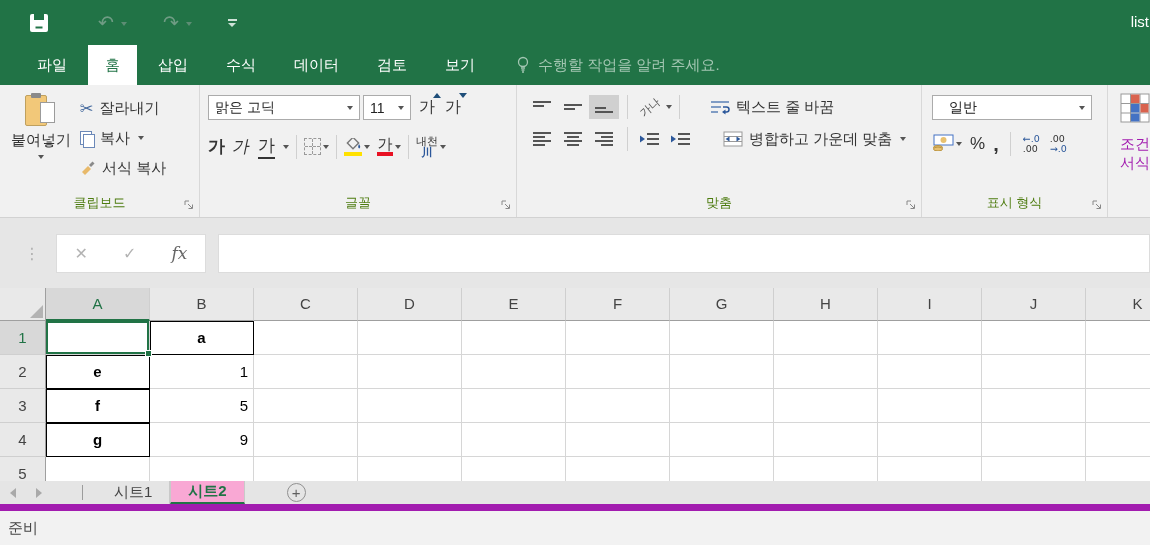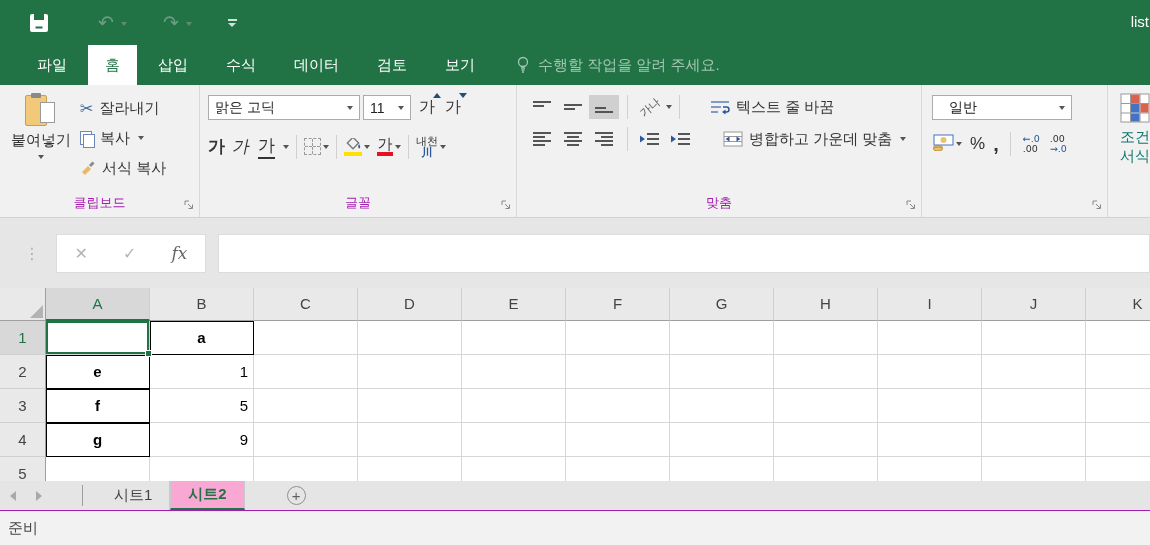--- a/index.html
+++ b/index.html
@@ -22,21 +22,21 @@
 
   
   .tabsrow { height:40px; background:#217346; display:flex; align-items:stretch; padding-left:20px; color:#fff; font-size:15px; }
   .rtab { display:flex; align-items:center; padding:0 17px; margin-right:4px; white-space:nowrap; }
   .rtab.active { background:#fff; color:#217346; }
   .tellme { display:flex; align-items:center; gap:8px; color:#a3c6b2; margin-left:20px; white-space:nowrap; }
 
   
   .ribbon { height:133px; background:#f1f1f1; border-bottom:1px solid #d2d2d2; display:flex; }
   .rgroup { position:relative; border-right:1px solid #d8d8d8; flex-shrink:0; }
-  .grp-label { position:absolute; bottom:5px; left:0; right:0; text-align:center; font-size:13px; color:#a21caf; }
+  .grp-label { position:absolute; bottom:5px; left:0; right:0; text-align:center; font-size:13px; color:#4d7c0f; }
   .launcher { position:absolute; right:4px; bottom:6px; }
   .g-clip { width:200px; } .g-font { width:317px; } .g-align { width:405px; } .g-num { width:186px; } .g-styles { flex:1; border-right:none; }
 
   .clip-content { display:flex; padding:8px 4px 0 10px; }
   .pastebtn { width:62px; display:flex; flex-direction:column; align-items:center; }
   .pasteicon { width:32px; height:36px; position:relative; margin-bottom:2px; }
   .pasteicon .board { position:absolute; left:0; top:2px; width:22px; height:31px; background:#f2c879; border:1px solid #bfa05e; border-radius:2px; }
   .pasteicon .clipp { position:absolute; left:6px; top:0; width:10px; height:5px; background:#8a8a8a; border-radius:1px; }
   .pasteicon .page { position:absolute; right:2px; top:9px; width:15px; height:21px; background:#fff; border:1px solid #9b9b9b; }
   .pastebtn .lbl { font-size:15px; color:#333; }
@@ -81,29 +81,29 @@
   .align-content { padding:10px 6px 0 10px; }
   .al-row { display:flex; align-items:center; }
   .al-row + .al-row { margin-top:8px; }
   .albtn { width:30px; height:24px; display:flex; align-items:center; justify-content:center; margin-right:1px; }
   .albtn.hl { background:#d0d0d0; }
   .orient { display:inline-block; transform:rotate(-40deg); font-size:11px; color:#555; }
   .wraplbl, .mergelbl { font-size:15px; color:#333; margin-left:6px; white-space:nowrap; }
   .mlbig { margin-left:16px; display:flex; align-items:center; }
 
   .num-content { padding:10px 10px 0 10px; }
-  .num-combo { width:140px;padding-left:16px; }
+  .num-combo { width:160px;padding-left:16px; }
   .num-row2 { display:flex; align-items:center; margin-top:12px; }
   .pct { font-size:17px; color:#333; margin:0 8px; }
   .comma { font-size:20px; font-weight:bold; color:#333; margin-right:4px; }
   .decbtn { display:flex; flex-direction:column; font-size:9.5px; line-height:10px; color:#333; margin:0 5px; font-family:"DejaVu Sans",sans-serif; }
   .decbtn b { color:#2b579a; font-weight:normal; }
 
   .styles-content { padding:8px 0 0 12px; display:flex; flex-direction:column; align-items:flex-start; }
-  .cf-lbl { font-size:15px; color:#0f766e; line-height:19px; margin-top:4px; white-space:nowrap; }
+  .cf-lbl { font-size:15px; color:#a21caf; line-height:19px; margin-top:11px; white-space:nowrap; }
 
   
   .formularow { height:70px; background:#e6e6e6; display:flex; align-items:center; padding:0 0 0 8px; }
   .namebox { width:148px; height:39px; background:#fff; border:1px solid #c6c6c6; display:flex; align-items:center; padding:0 9px; font-size:16px; color:#222; }
   .namebox .cdown { margin-left:auto; border-top-color:#777; }
   .vdots { width:48px; text-align:center; color:#b0b0b0; font-size:16px; letter-spacing:0; }
   .fbtns { width:150px; height:39px; background:#fff; border:1px solid #dcdcdc; display:flex; align-items:center; justify-content:space-around; }
   .xmark, .check { color:#b3b3b3; font-size:16px; }
   .fx { font-family:"DejaVu Serif","Liberation Serif",serif; font-style:italic; font-size:17px; color:#666; }
   .finput { flex:1; height:39px; background:#fff; border:1px solid #dcdcdc; margin-left:12px; }
@@ -121,21 +121,21 @@
   .rowhead.hl { background:#d8d8d8; color:#217346; }
   .cell { width:104px; height:34px; background:#fff; border-right:1px solid #d6d6d6; border-bottom:1px solid #d6d6d6; font-size:15px; line-height:33px; padding:0 5px; color:#000; flex-shrink:0; position:relative; }
   .cell.b { font-weight:bold; }
   .cell.center { text-align:center; }
   .cell.right { text-align:right; }
   .cell.bordered { outline:1px solid #000; outline-offset:-1px; }
   .cell.selected { box-shadow:inset 0 0 0 2px #217346; z-index:2; }
   .cell .handle { position:absolute; right:-3px; bottom:-3px; width:7px; height:7px; background:#217346; border:1px solid #fff; z-index:3; }
 
   
-  .sheetbar { height:30px; background:#e5e5e5; border-bottom:1px solid #a21caf; display:flex; align-items:stretch; }
+  .sheetbar { height:30px; background:#e5e5e5; border-bottom:7px solid #a21caf; display:flex; align-items:stretch; }
   .navarr { display:flex; align-items:center; padding:0 10px; }
   .tri-l { width:0; height:0; border-top:5px solid transparent; border-bottom:5px solid transparent; border-right:6px solid #a9a9a9; }
   .tri-r { width:0; height:0; border-top:5px solid transparent; border-bottom:5px solid transparent; border-left:6px solid #a9a9a9; }
   .sheetsep { width:1px; background:#9c9c9c; margin:4px 14px 4px 30px; }
   .stab { display:flex; align-items:center; padding:0 17px; font-size:15px; color:#444; border-right:1px solid #c9c9c9; }
   .stab.active { background:#f9a8d4; color:#217346; font-weight:bold; border-left:1px solid #c9c9c9; border-bottom:2px solid #217346; }
   .addsheet { display:flex; align-items:center; margin-left:42px; }
   .addsheet .circ { width:19px; height:19px; border:1px solid #919191; border-radius:50%; color:#5f5f5f; font-size:15px; line-height:17px; text-align:center; }
 
   
@@ -410,20 +410,21 @@
         <span class="decbtn">
           <b>←.0</b>
           <span>.00</span>
         </span>
         <span class="decbtn">
           <span>.00</span>
           <b>→.0</b>
         </span>
       </div>
     </div>
+    <div class="grp-label">표시 형식</div>
     <svg class="launcher" width="11" height="11">
       <path d="M1 1 h4 M1 1 v4 M4 4 l4 4 M8.5 4.5 v4 h-4" stroke="#888" fill="none"></path>
     </svg>
   </div>
 
   <div class="rgroup g-styles">
     <div class="styles-content">
       <svg width="30" height="30" viewBox="0 0 30 30">
         <rect x="1" y="1" width="28" height="28" fill="#fff" stroke="#999"></rect>
         <line x1="10.5" y1="1" x2="10.5" y2="29" stroke="#999"></line>

